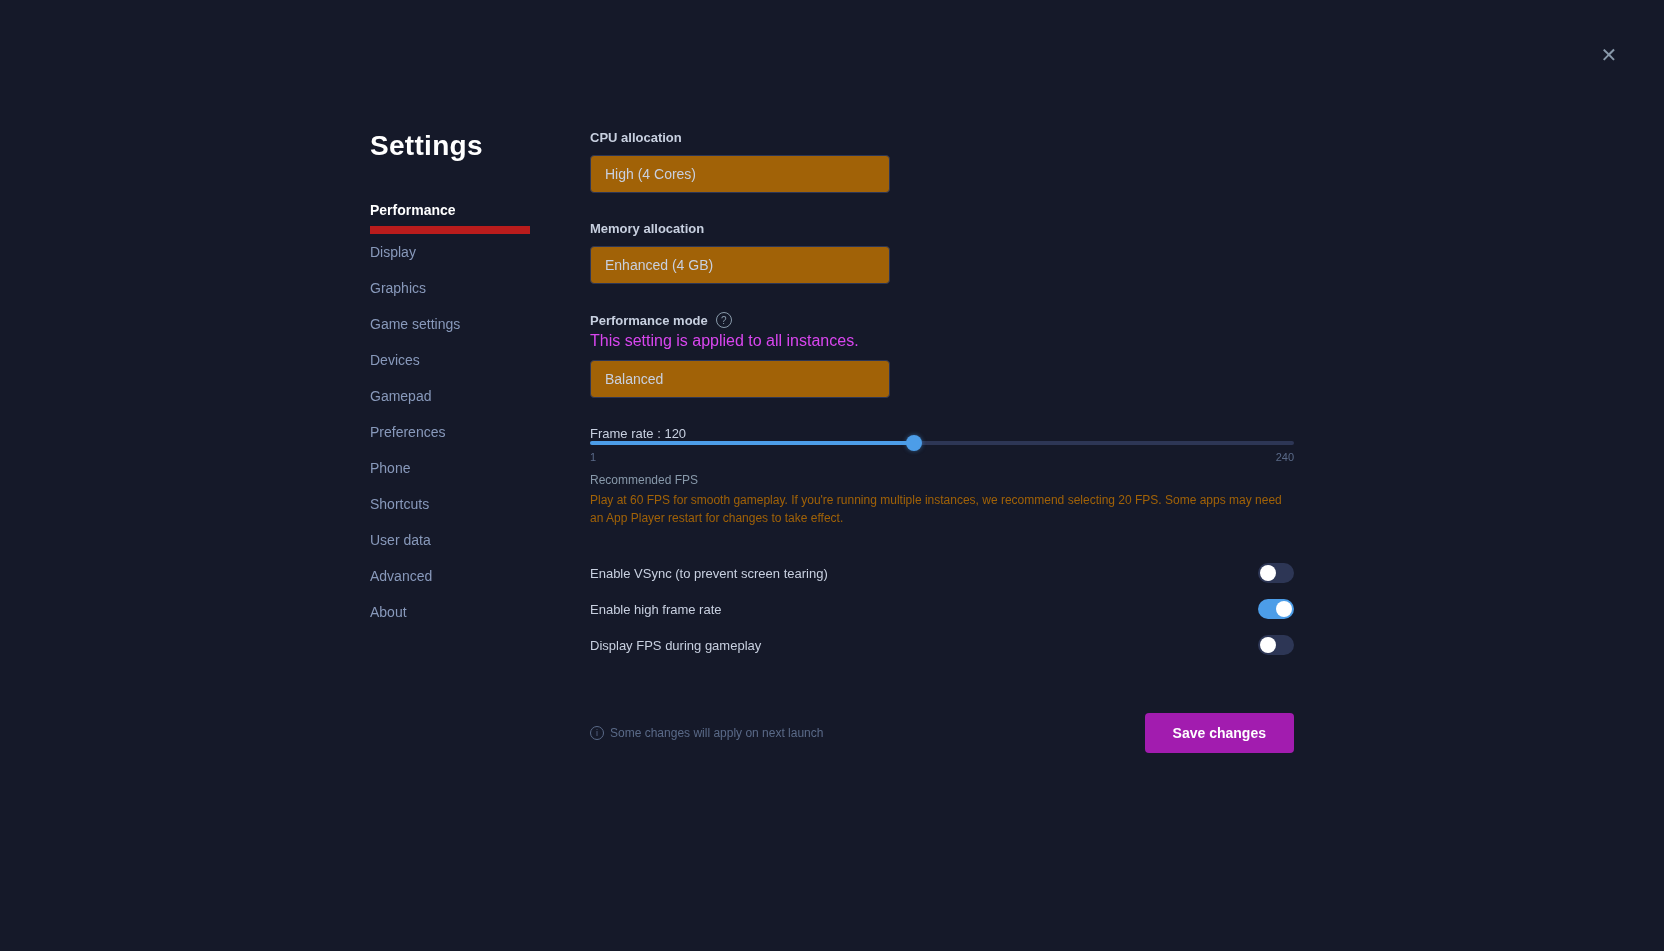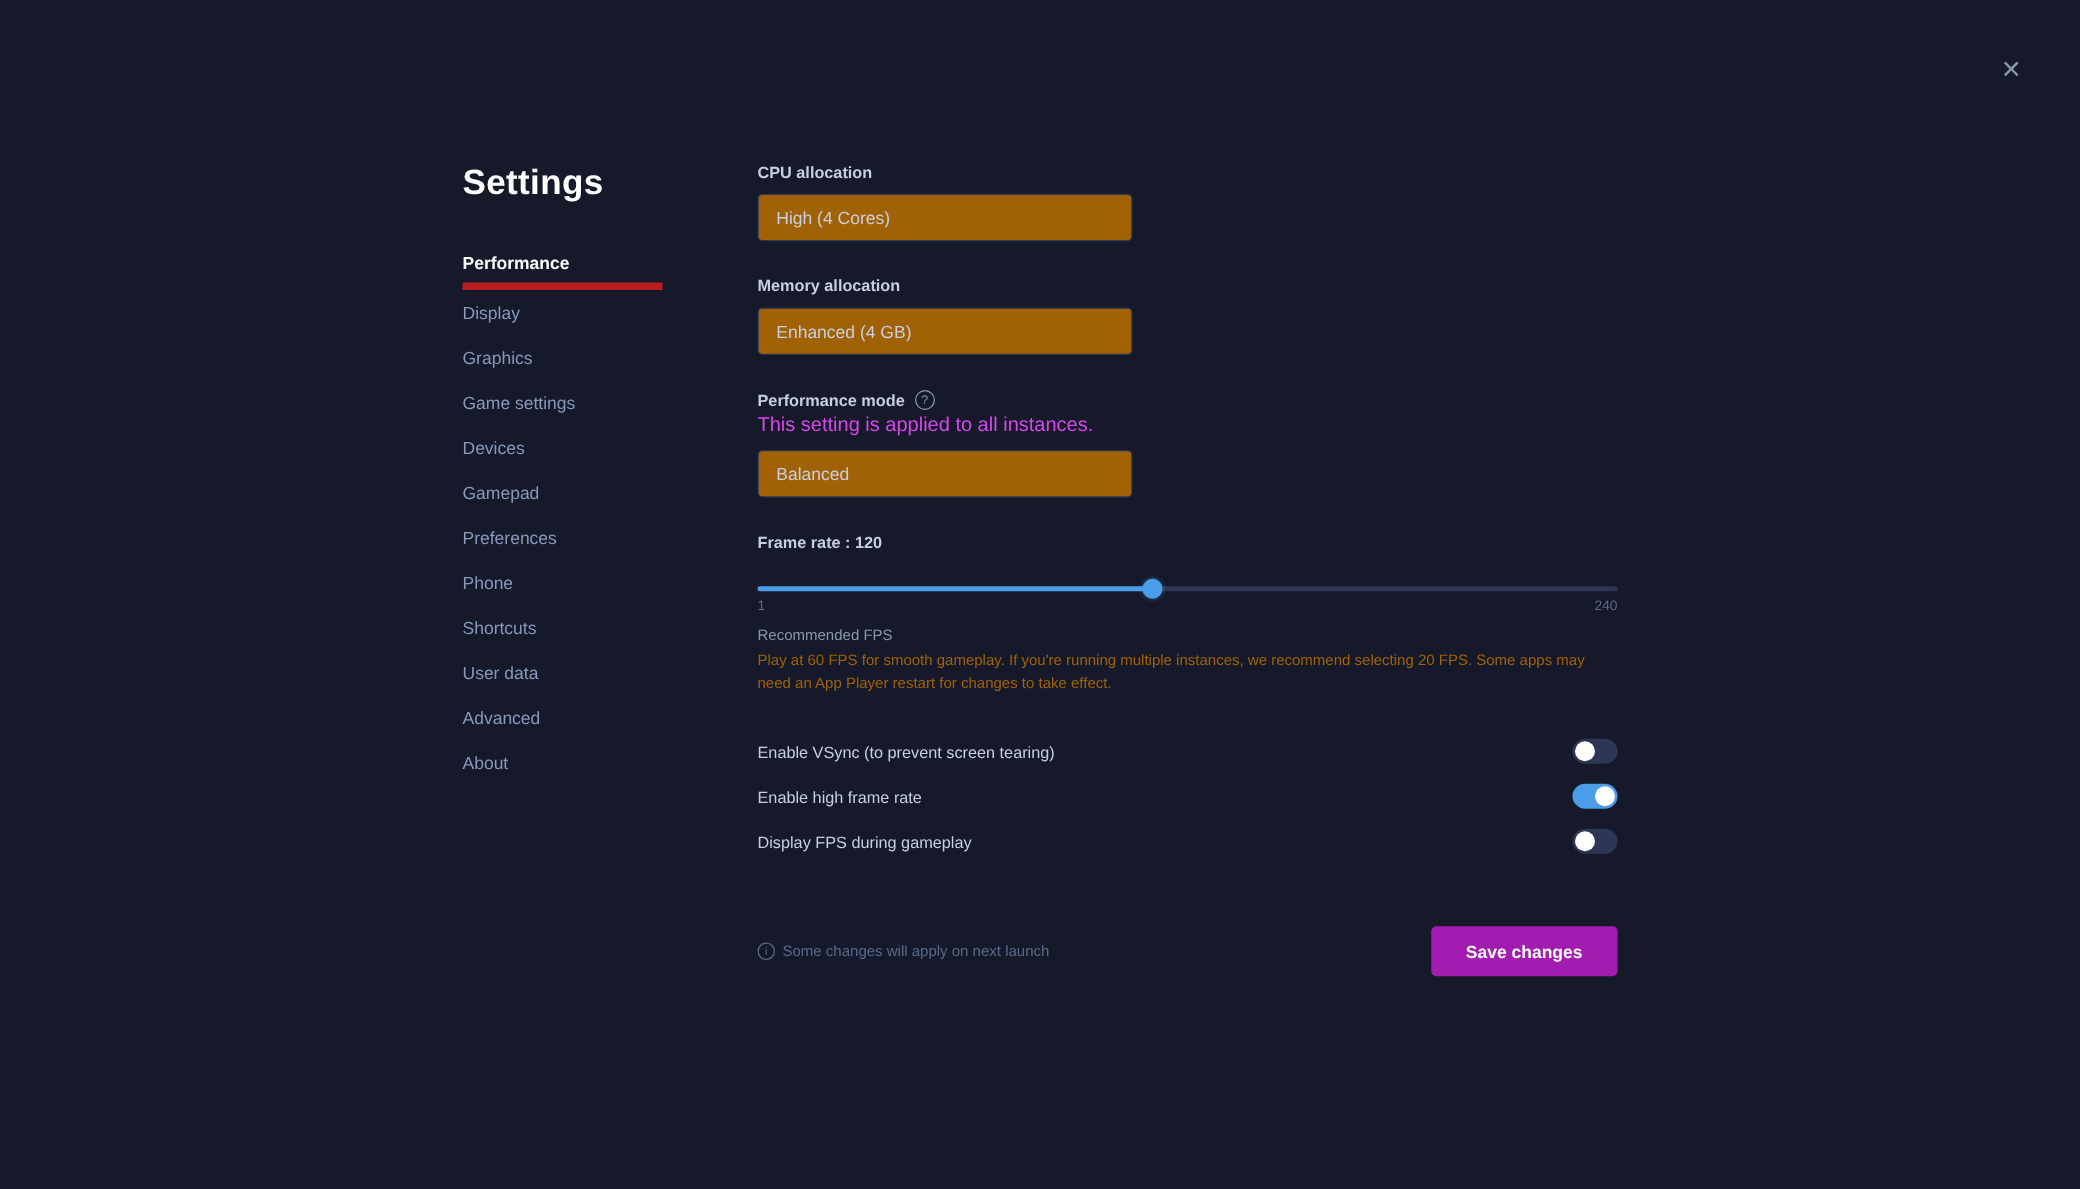--- a/index.html
+++ b/index.html
@@ -29,21 +29,21 @@
       align-items: center;
       justify-content: center;
     }
 
     .settings-container {
       position: absolute;
       top: 130px;
       left: 370px;
       right: 370px;
       display: flex;
-      gap: 76px;
+      gap: 60px;
     }
 
     .page-title {
       font-size: 28px;
       font-weight: 700;
       color: #ffffff;
       margin-bottom: 30px;
       letter-spacing: 0.3px;
     }
 
@@ -61,21 +61,21 @@
       text-decoration: none;
       border: none;
       background: none;
       text-align: left;
       width: 100%;
     }
 
     .sidebar-item.active {
       color: #ffffff;
       font-weight: 600;
-      border-bottom: 6px solid #b91c1c;
+      border-bottom: 8px solid #b91c1c;
       padding-bottom: 8px;
     }
 
     .main-content {
       flex: 1;
       min-width: 0;
     }
 
     .section-label {
       font-size: 13px;
@@ -135,23 +135,23 @@
       color: #d946ef;
       margin-bottom: 10px;
     }
 
     .section-block {
       margin-bottom: 28px;
     }
 
     .frame-rate-header {
       font-size: 13px;
-      font-weight: 700;
-      color: #c8d0e0;
-      margin-bottom: 28px;
+      font-weight: 400;
+      color: #c8d0e0;
+      margin-bottom: 0;
     }
 
     .slider-container {
       position: relative;
       margin-bottom: 4px;
     }
 
     .slider-track {
       width: 100%;
       height: 4px;

